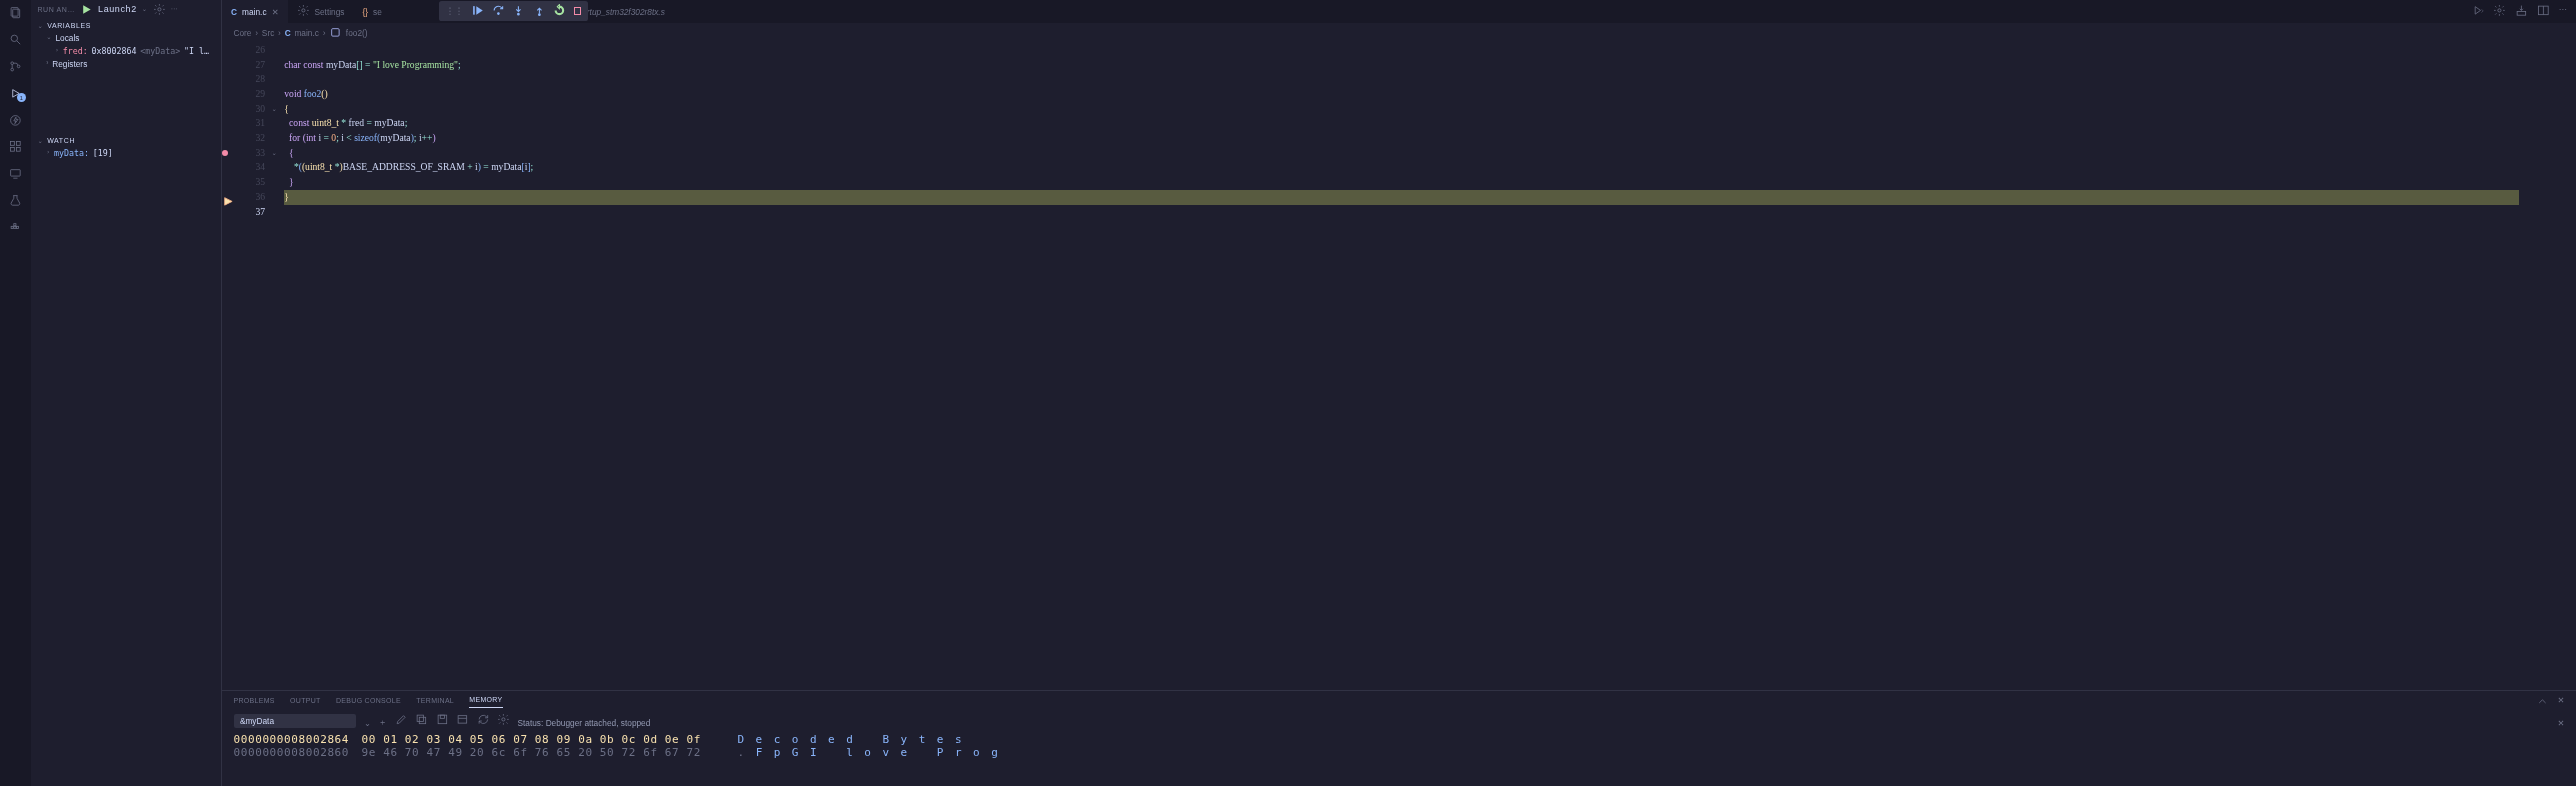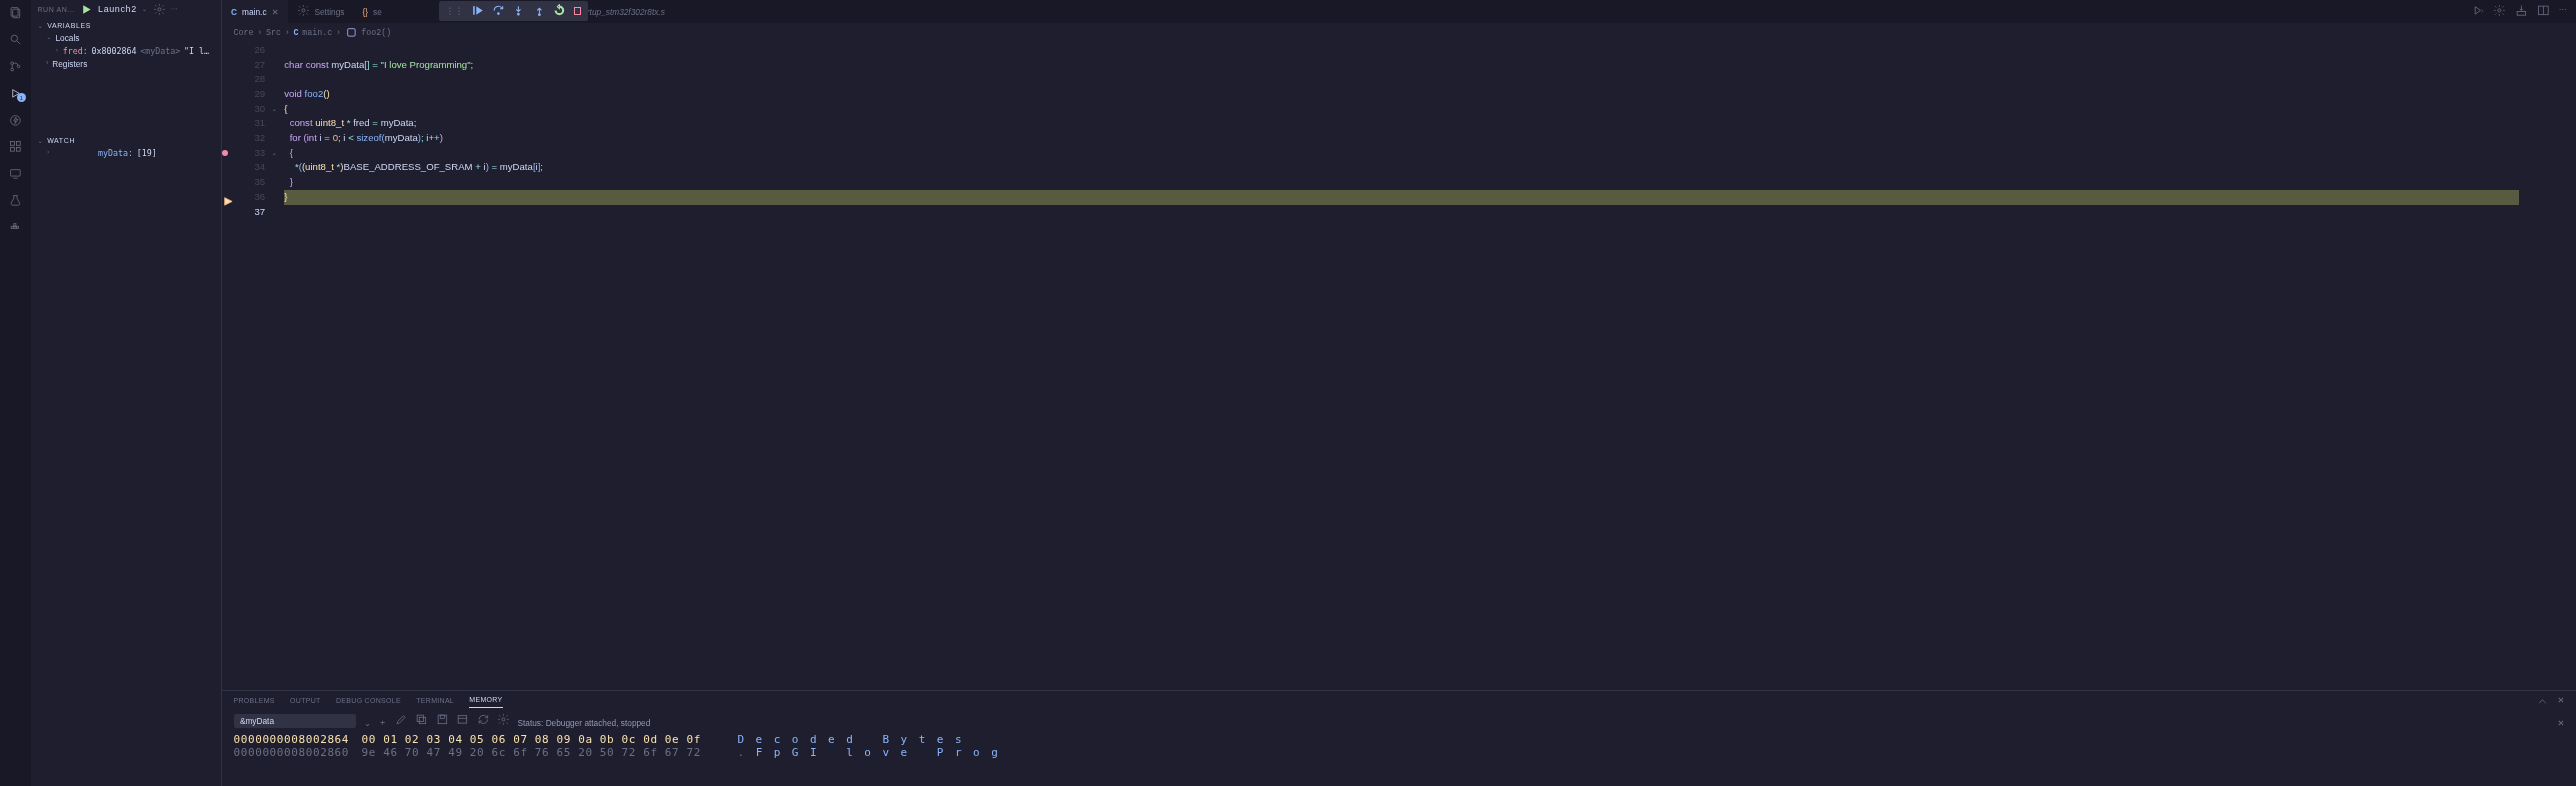--- a/index.html
+++ b/index.html
@@ -119,28 +119,27 @@
   margin-left:auto;
   display:flex; gap:9px;
   padding-right:9px;
   color:#6c7086;
 }
 .breadcrumb {
   display:flex; align-items:center; gap:3.8px;
   padding:2.6px 11.5px;
   font-size:8.3px;
   color:#6c7086;
-  font-family:Liberation Mono, monospace;
 }
 .breadcrumb .c-icon { color:#89b4fa; font-weight:bold; }
 .breadcrumb .fn-icon { color:#b4befe; }
 .editor {
   flex:1;
   display:flex;
-  font-family: Liberation Sans, sans-serif;
+  font-family: Liberation Serif, serif;
   font-size:9.6px;
   overflow:hidden;
   position:relative;
 }
 .gutter {
   width:38px;
   text-align:right;
   color:#45475a;
   padding-right:6.4px;
   user-select:none;
@@ -212,21 +211,21 @@
 .mem-row { display:flex; gap:0; }
 .mem-addr { color:#f9e2af; width:128px; letter-spacing:0.6px; }
 .mem-addr.dim { color:#6c7086; }
 .mem-hex { color:#f9e2af; letter-spacing:0.6px; width:357px; }
 .mem-hex.dim { color:#6c7086; }
 .mem-dec { color:#89b4fa; letter-spacing:11.5px; padding-left:19px; }
 .mem-dec .dim { color:#6c7086; }
 svg { width:12.8px; height:12.8px; }
 
 .watch-item { font-family:"Menlo","Consolas",monospace; padding:1.3px 6.4px 1.3px 15.3px; display:flex; gap:3.8px; }
-.watch-name { color:#89b4fa;margin-left:44px; }
+.watch-name { color:#89b4fa; }
 .watch-val { color:#cdd6f4; }
 </style>
 </head>
 <body>
 
 <div class="activity-bar">
   <div class="activity-icon">
     <svg viewBox="0 0 24 24" fill="none" stroke="currentColor" stroke-width="1.5">
         <rect x="4" y="3" width="13" height="16" rx="1"></rect>
         <rect x="7" y="6" width="13" height="16" rx="1"></rect>

